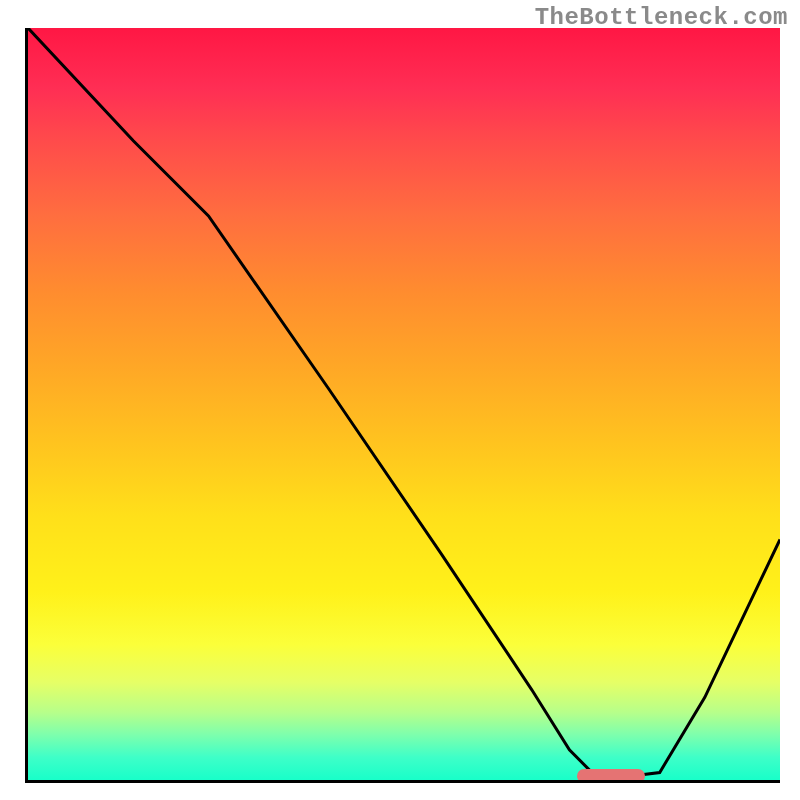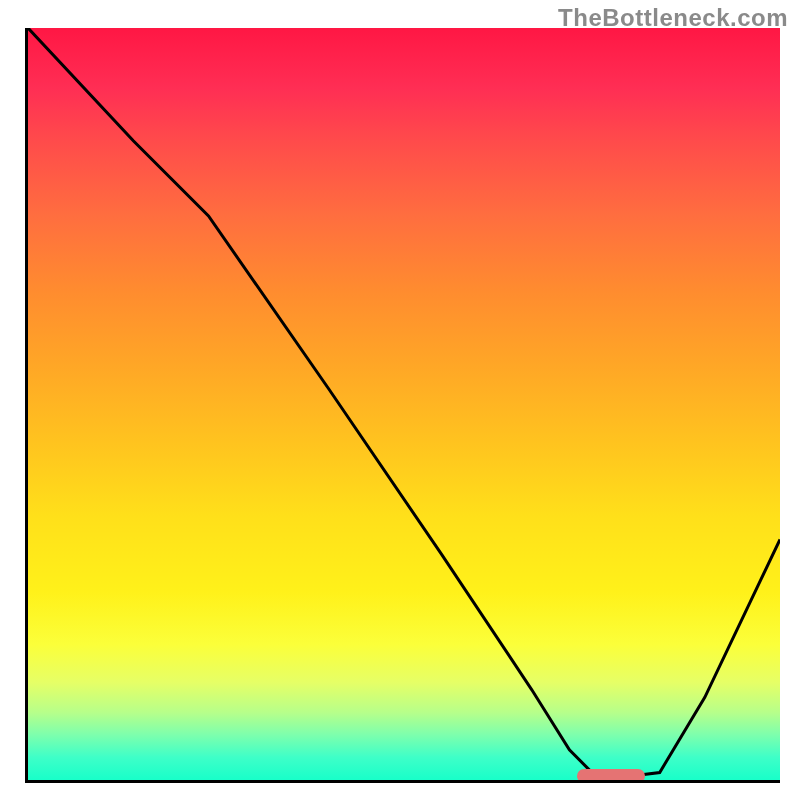--- a/index.html
+++ b/index.html
@@ -8,20 +8,21 @@
     width: 800px;
     height: 800px;
     background: #ffffff;
     font-family: Arial, Helvetica, sans-serif;
     overflow: hidden;
   }
   .wrap {
     position: relative;
     width: 800px;
     height: 589px;
+    font-family: Liberation Mono, monospace;
   }
   .watermark {
     position: absolute;
     top: 4px;
     right: 12px;
     font-size: 24px;
     font-weight: 600;
     color: #8a8a8a;
     letter-spacing: 0.5px;
     z-index: 10;

